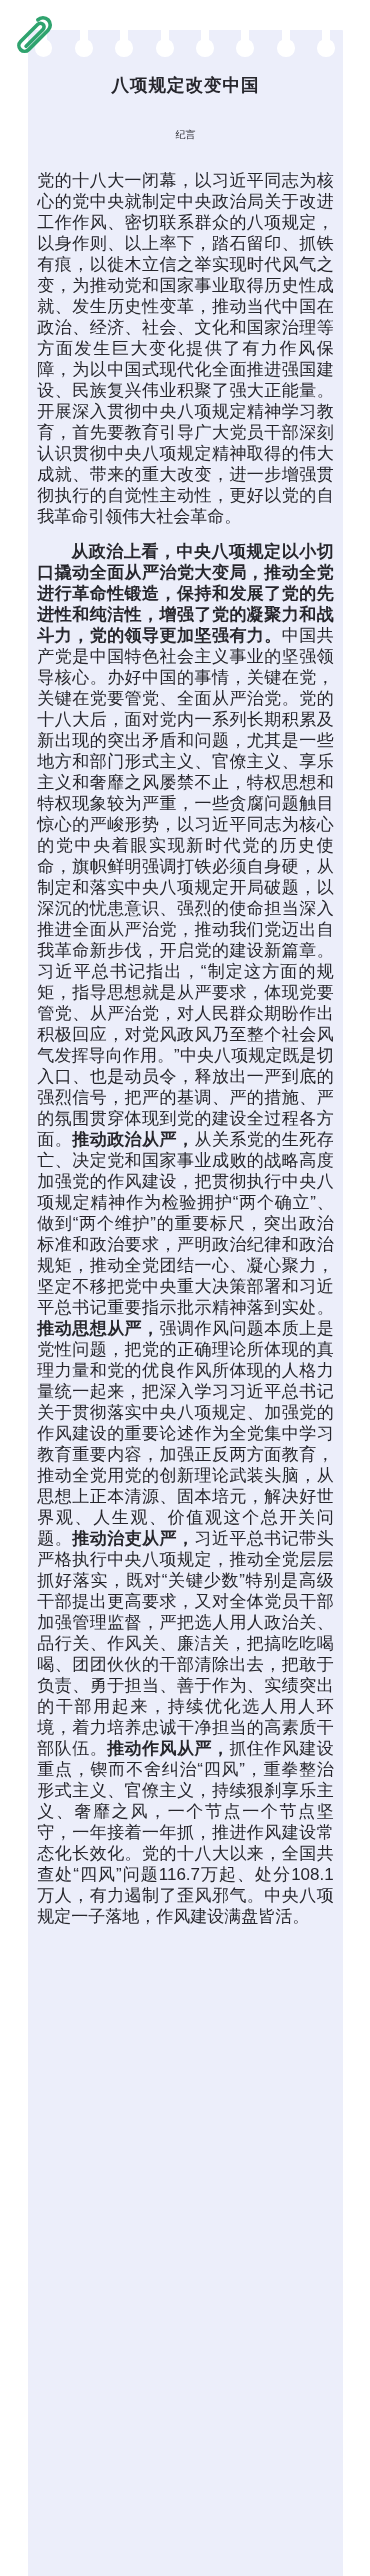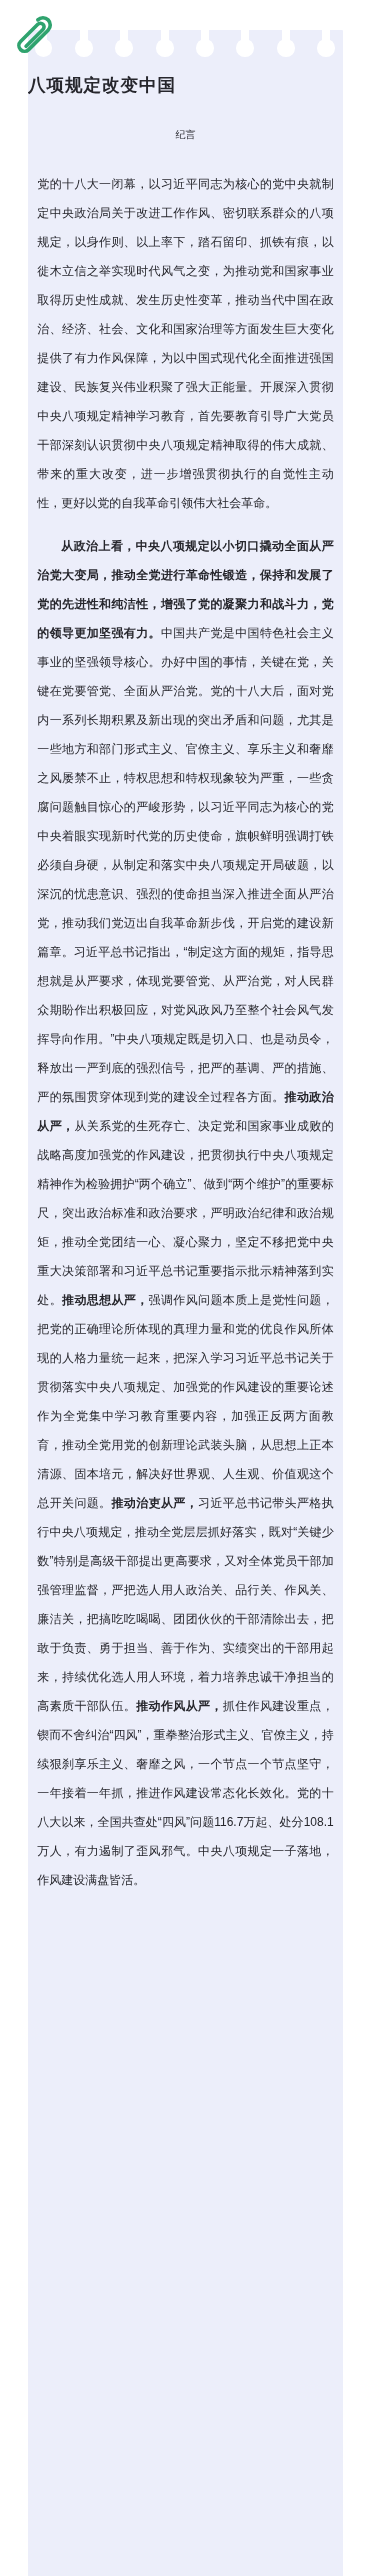--- a/index.html
+++ b/index.html
@@ -52,33 +52,33 @@
   }
   .clip svg{
     position:absolute;left:15.5px;top:1px;
     transform:rotate(45deg);
     transform-origin:50% 50%;
   }
   
   .title{
     margin:45px 0 0;
     font-size:17.5px;line-height:21.6px;
-    font-weight:700;
+    font-weight:700;text-align:center;
     letter-spacing:1px;
   }
   .byline{
     margin-top:29px;
     font-size:10px;line-height:17.5px;
     text-align:center;
   }
   .body{
     margin:27px 9.3px 0 9.3px;
   }
   .body p{
-    font-size:12px;line-height:29px;
+    font-size:17px;line-height:21px;
     text-align:justify;
     margin-bottom:14.4px;
   }
   .body p.indent{text-indent:2em;}
   .body b{font-weight:700;}
 </style>
 </head>
 <body>
 
 <div class="canvas">

